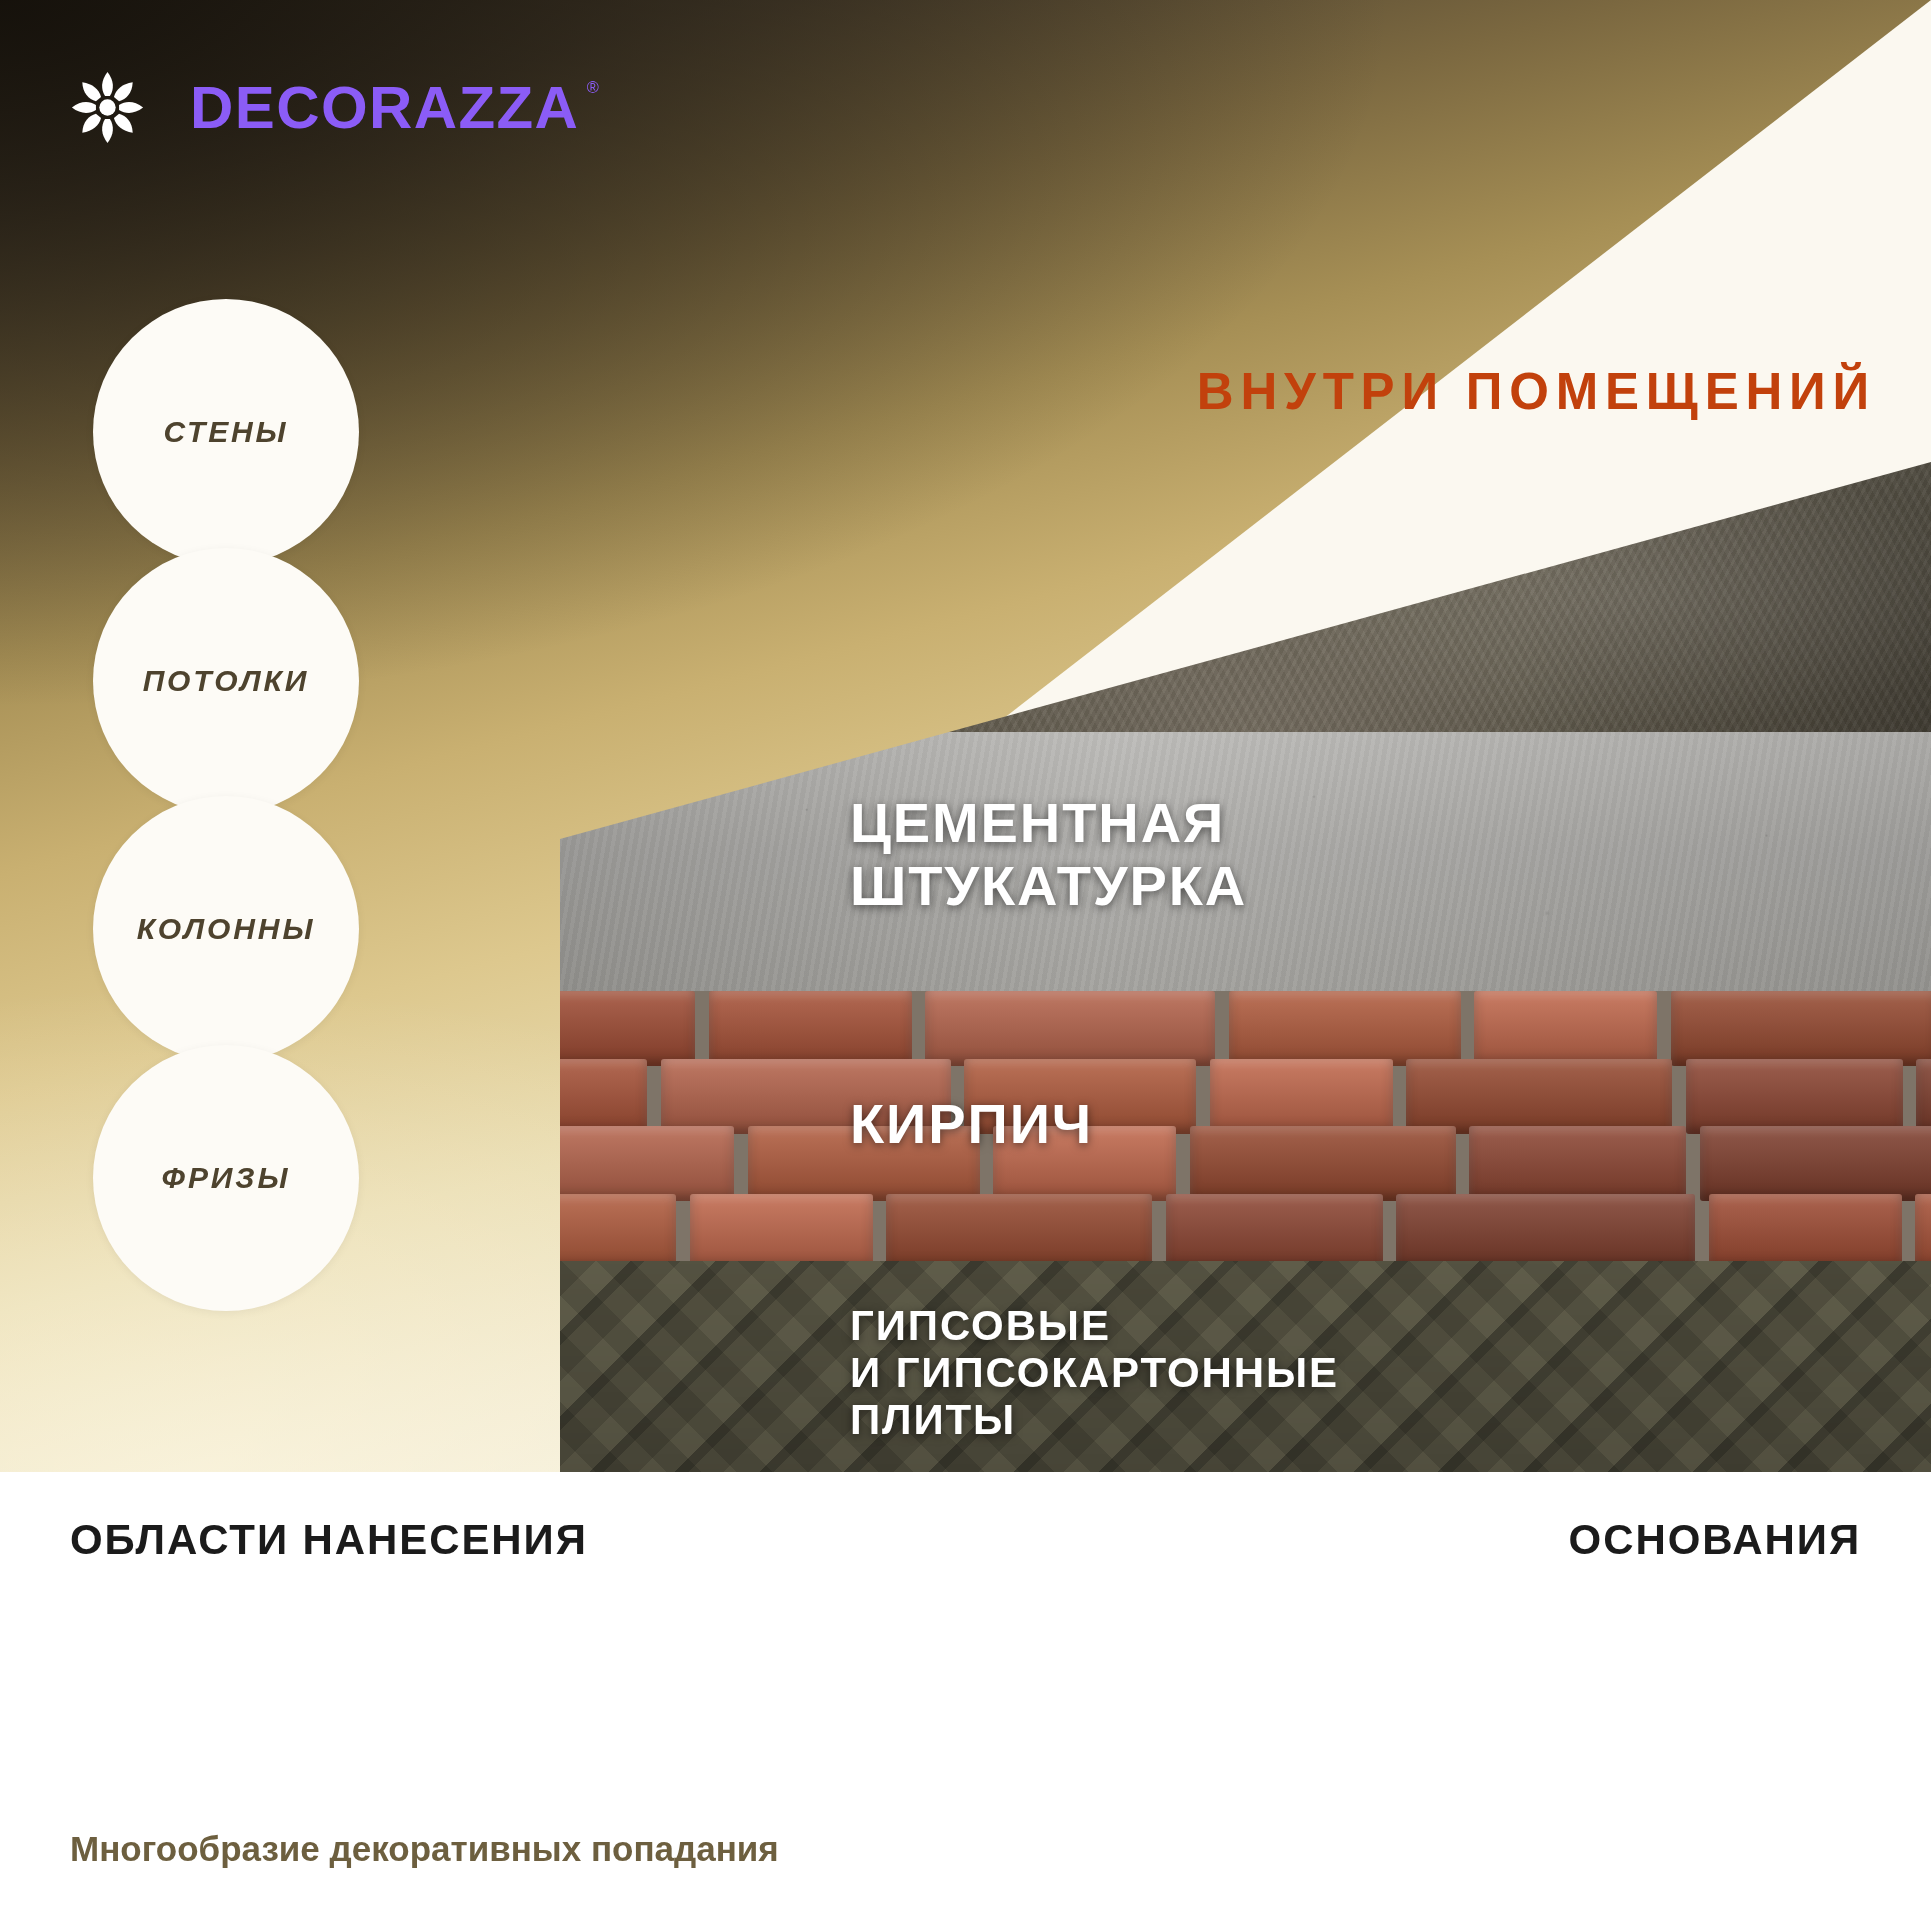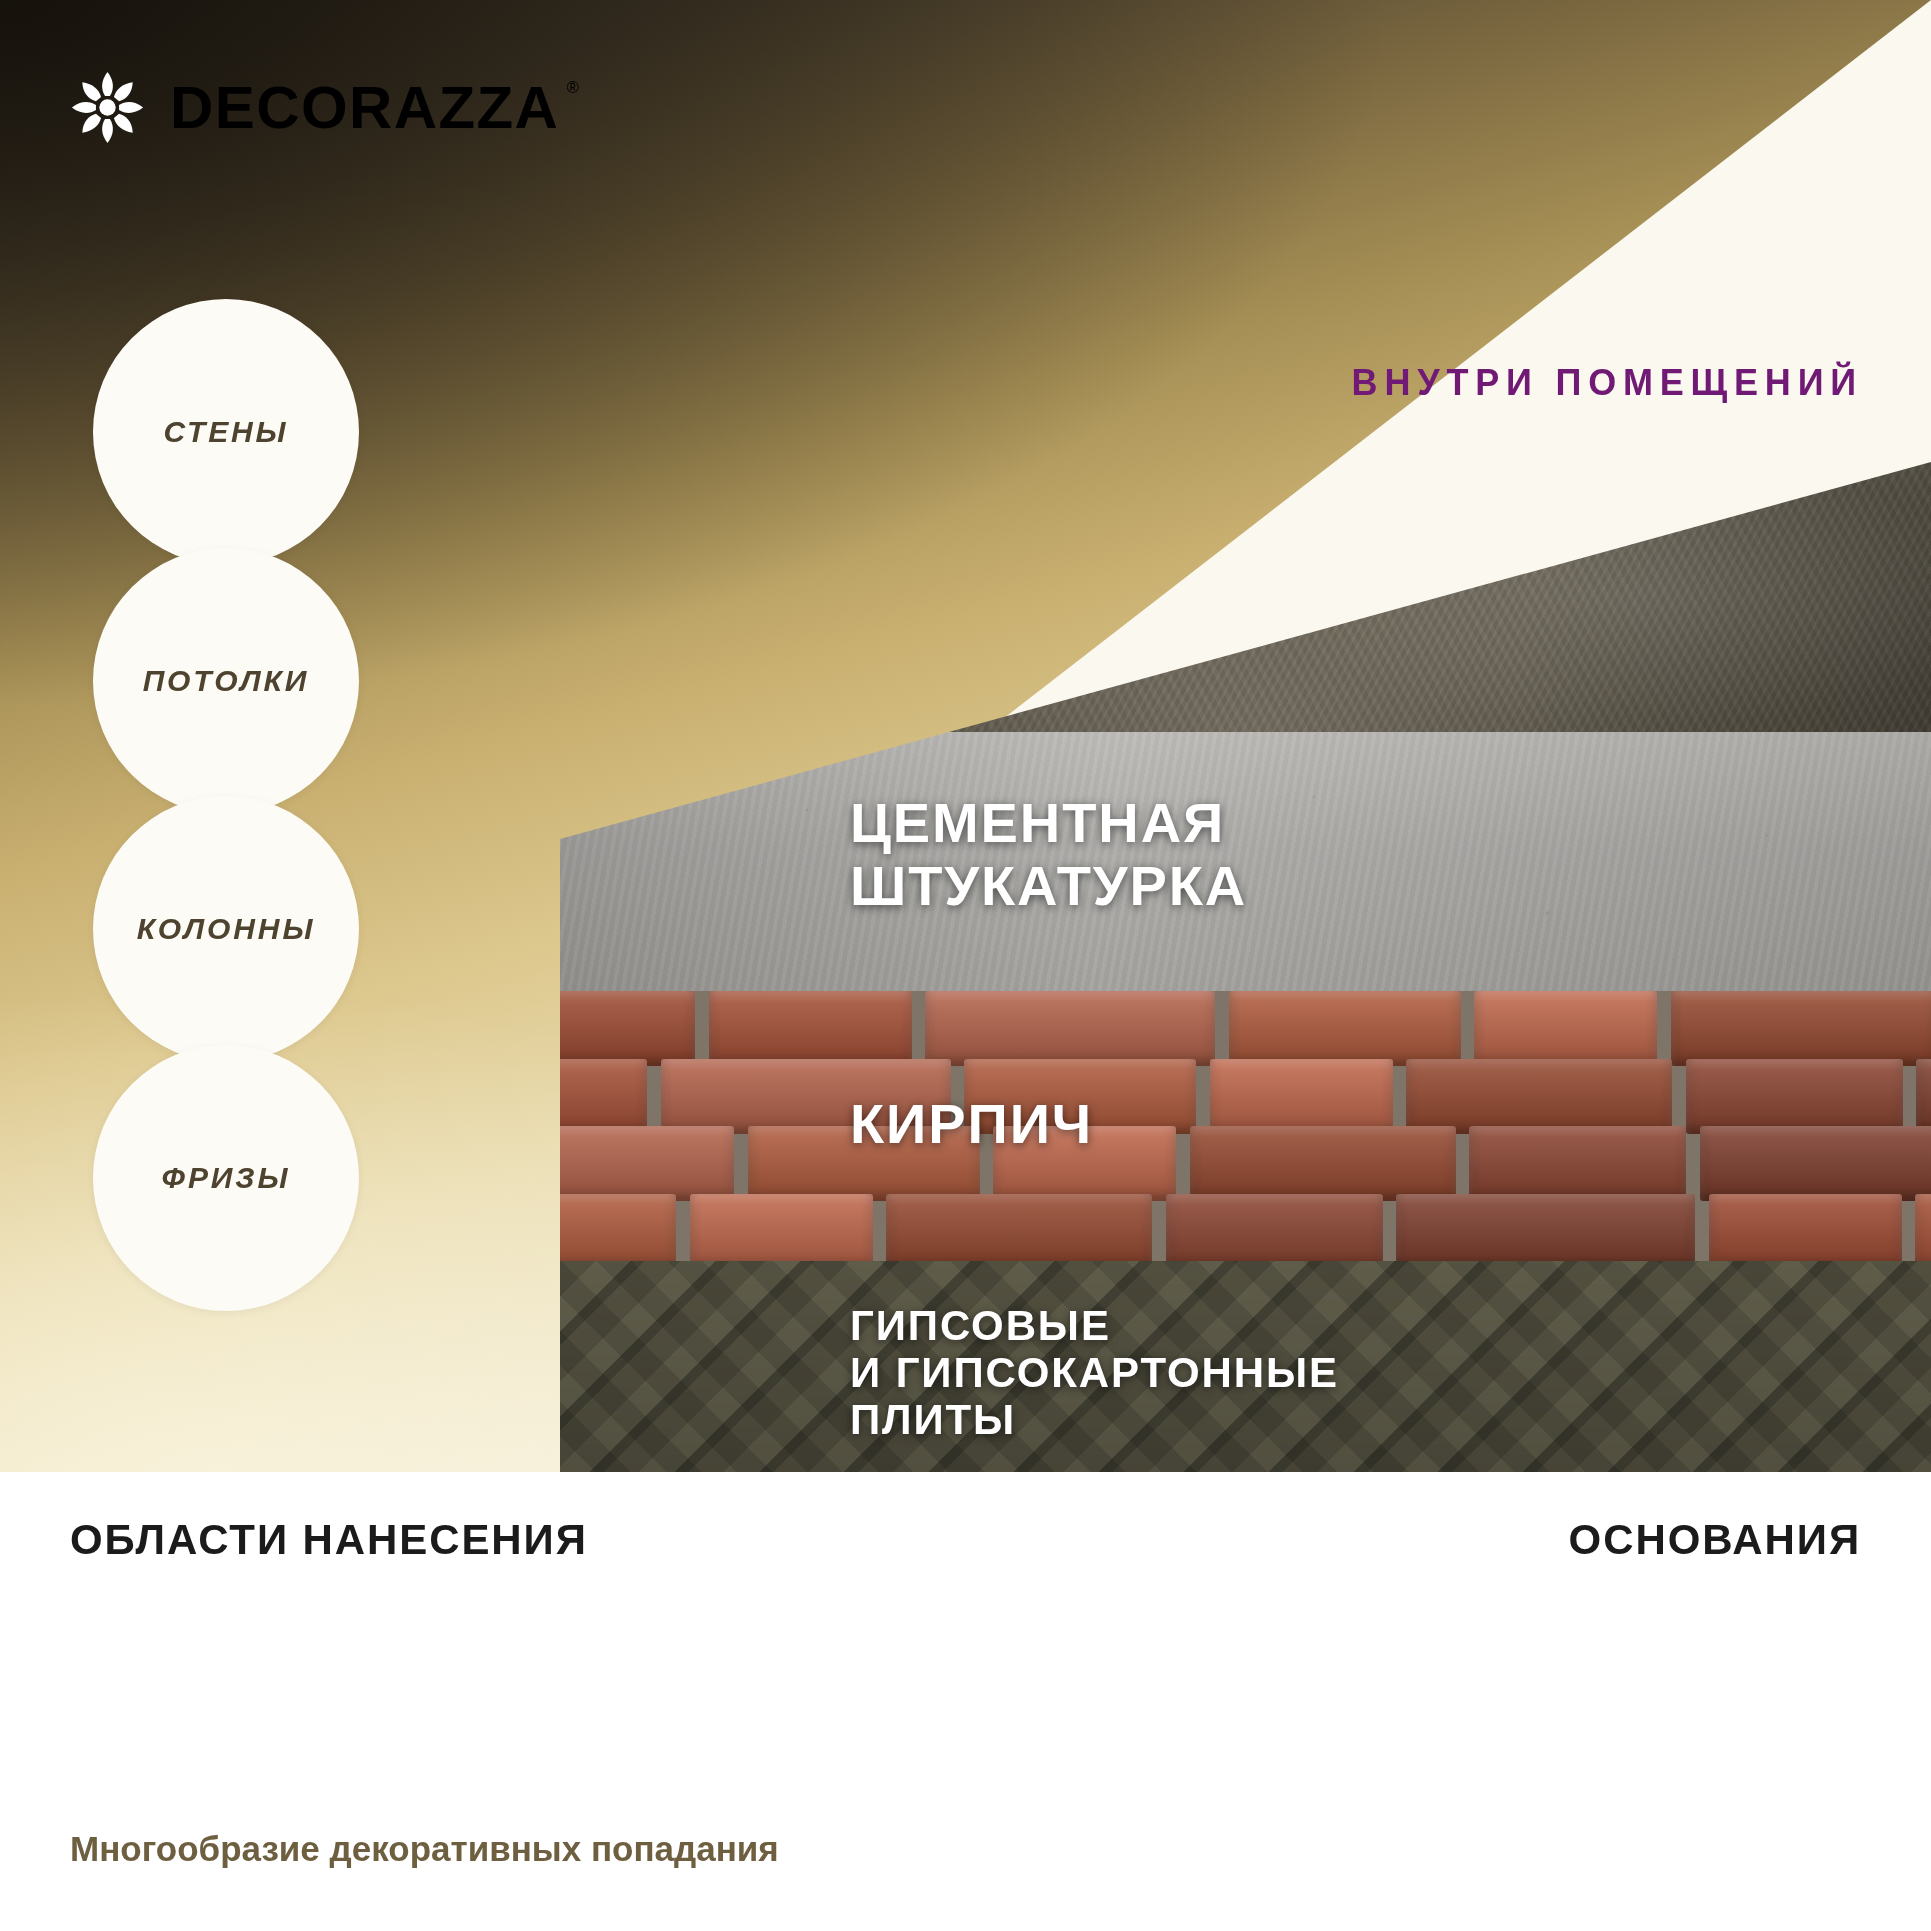--- a/index.html
+++ b/index.html
@@ -74,26 +74,27 @@
     align-items: center;
     gap: 25px;
     z-index: 20;
   }
   .logo-mark {
     width: 75px;
     height: 75px;
     position: relative;
   }
   .logo-text {
-    color: #000000;
+    color: #8b5cf6;
     font-size: 60px;
     letter-spacing: 1.4px;
     font-weight: 700;
     position: relative;
     line-height: 1;
+    margin-left: 20px;
   }
   .logo-reg {
     position: absolute;
     top: 1.9px;
     right: -21px;
     font-size: 16.4px;
     font-weight: 400;
   }
 
   
@@ -233,24 +234,24 @@
       repeating-linear-gradient(45deg, rgba(255,255,255,0.09) 0 25px, rgba(0,0,0,0.12) 25px 50px),
       linear-gradient(180deg, rgba(0,0,0,0.18), rgba(0,0,0,0.34));
     mix-blend-mode: multiply;
     opacity: .85;
   }
   .layer-gypsum .layer-label { top: 41px; font-size: 42px; }
 
   
   .inside-title {
     position: absolute;
-    right: 68px;
+    right: 55px;
     top: 362px;
-    color: #701a75;
-    font-size: 36px;
+    color: #c2410c;
+    font-size: 51px;
     font-weight: 700;
     letter-spacing: 6.8px;
     text-transform: uppercase;
     z-index: 22;
   }
 
   
   .bottom {
     position: absolute;
     left: 0;

